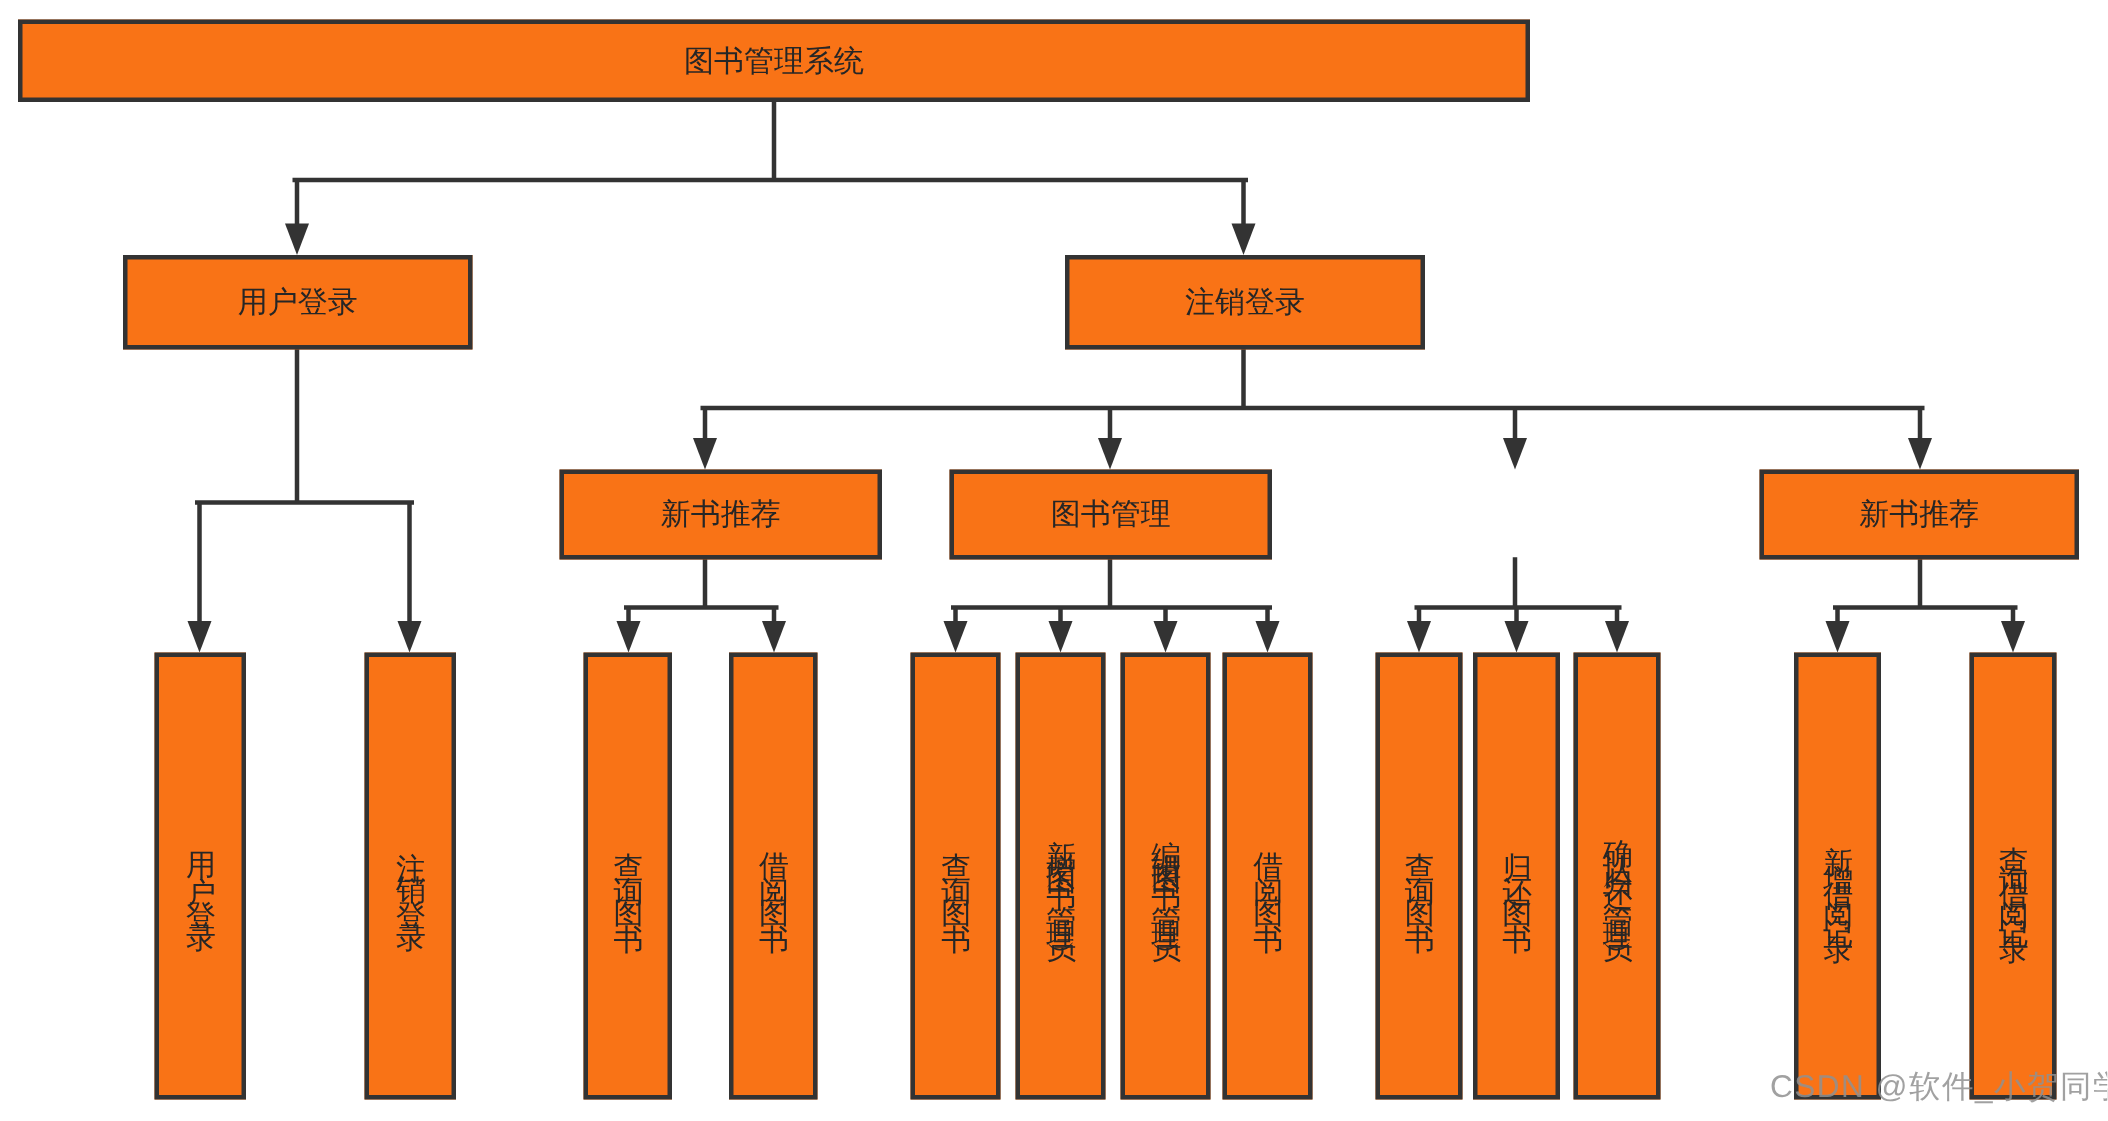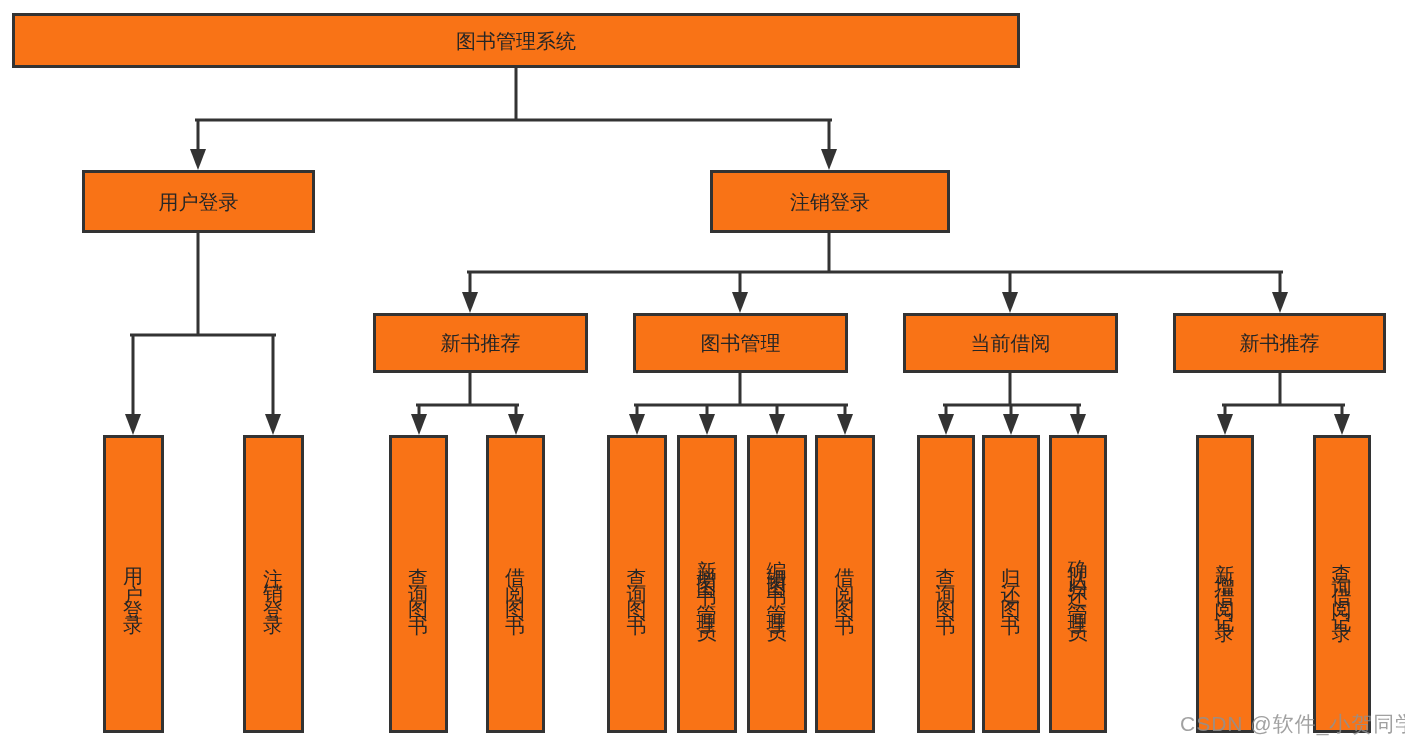--- a/index.html
+++ b/index.html
@@ -91,21 +91,20 @@
     <polygon points="1334,414 1350,414 1342,435"></polygon>
   </svg>
 
   <div class="node" style="left:12px;top:13px;width:1008px;height:55px">图书管理系统</div>
 
   <div class="node" style="left:82px;top:170px;width:233px;height:63px">用户登录</div>
   <div class="node" style="left:710px;top:170px;width:240px;height:63px">注销登录</div>
 
   <div class="node" style="left:373px;top:313px;width:215px;height:60px">新书推荐</div>
   <div class="node" style="left:633px;top:313px;width:215px;height:60px">图书管理</div>
-  <div class="node" style="left:903px;top:313px;width:215px;height:60px">当前借阅</div>
   <div class="node" style="left:1173px;top:313px;width:213px;height:60px">新书推荐</div>
 
   <div class="node v-node ls-wide" style="left:103px;top:435px;width:61px;height:298px">
     <span>用户登录</span>
   </div>
   <div class="node v-node ls-wide" style="left:243px;top:435px;width:61px;height:298px">
     <span>注销登录</span>
   </div>
 
   <div class="node v-node ls-wide" style="left:389px;top:435px;width:59px;height:298px">

